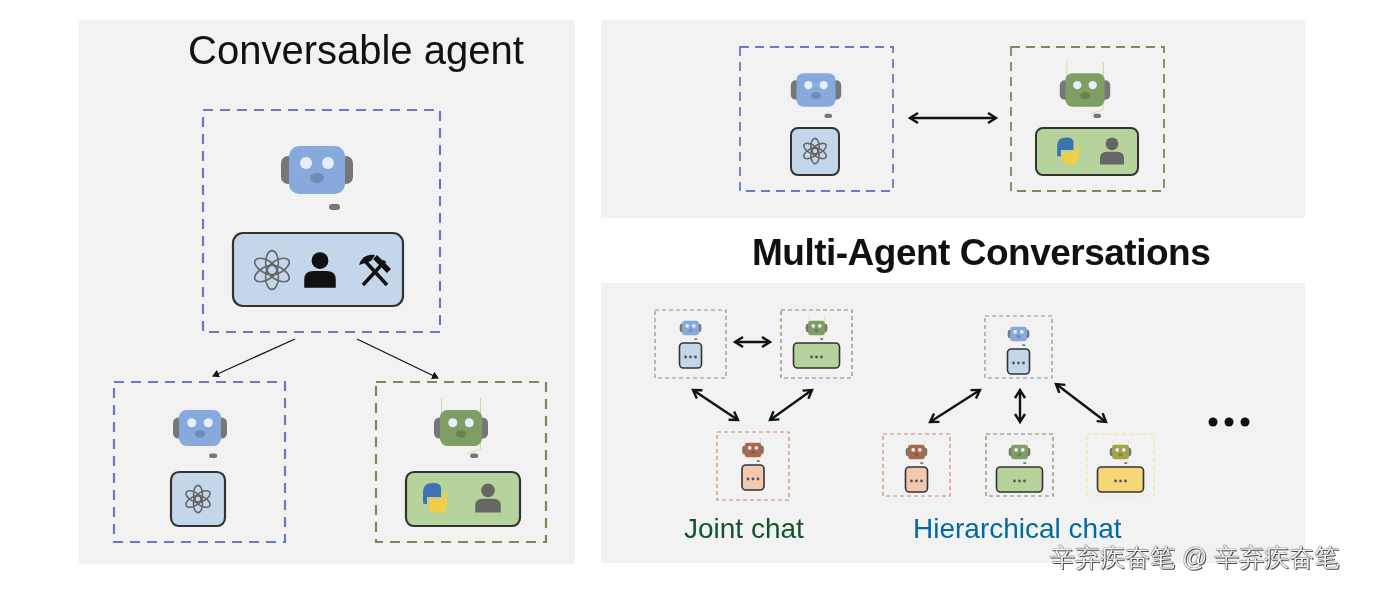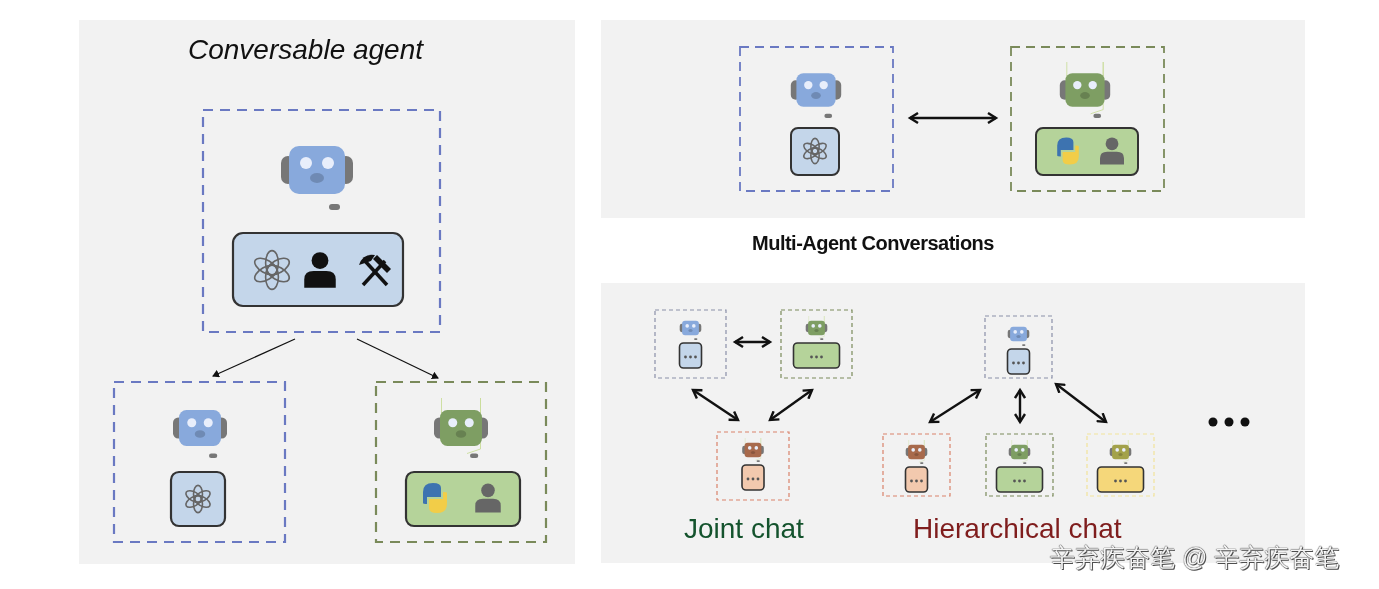--- a/index.html
+++ b/index.html
@@ -2,24 +2,24 @@
 <html><head>
 <meta charset="utf-8">
 <style>
   html,body{margin:0;padding:0;}
   body{width:1379px;height:589px;background:#ffffff;position:relative;overflow:hidden;font-family:"Liberation Sans",sans-serif;}
   .panel{position:absolute;background:#f2f2f2;}
   #p-left{left:79px;top:20px;width:496px;height:544px;}
   #p-rt{left:601px;top:20px;width:704px;height:198px;}
   #p-rb{left:601px;top:283px;width:704px;height:280px;}
   .title{position:absolute;color:#111;white-space:nowrap;}
-  #t-conv{left:188px;top:34px;font-size:28px;font-style:italic;}
-  #t-multi{left:752px;top:232px;font-size:20px;font-weight:bold;letter-spacing:-0.5px;text-align:right;}
+  #t-conv{left:188px;top:28px;font-size:40px;}
+  #t-multi{left:752px;top:232px;font-size:37px;font-weight:bold;letter-spacing:-0.5px;text-align:right;}
   #t-joint{left:684px;top:513px;font-size:28px;color:#14532d;}
-  #t-hier{left:913px;top:513px;font-size:28px;color:#7f1d1d;}
+  #t-hier{left:913px;top:513px;font-size:28px;color:#0369a1;}
   #t-wm{left:1050px;top:541px;font-size:25px;color:#f4f4f4;text-shadow:0 0 1px #333,0 0 1px #333,1px 1px 0 #555;}
   svg.overlay{position:absolute;left:0;top:0;width:1379px;height:589px;}
 </style>
 </head>
 <body>
 
 <div class="panel" id="p-left"></div>
 <div class="panel" id="p-rt"></div>
 <div class="panel" id="p-rb"></div>
 

